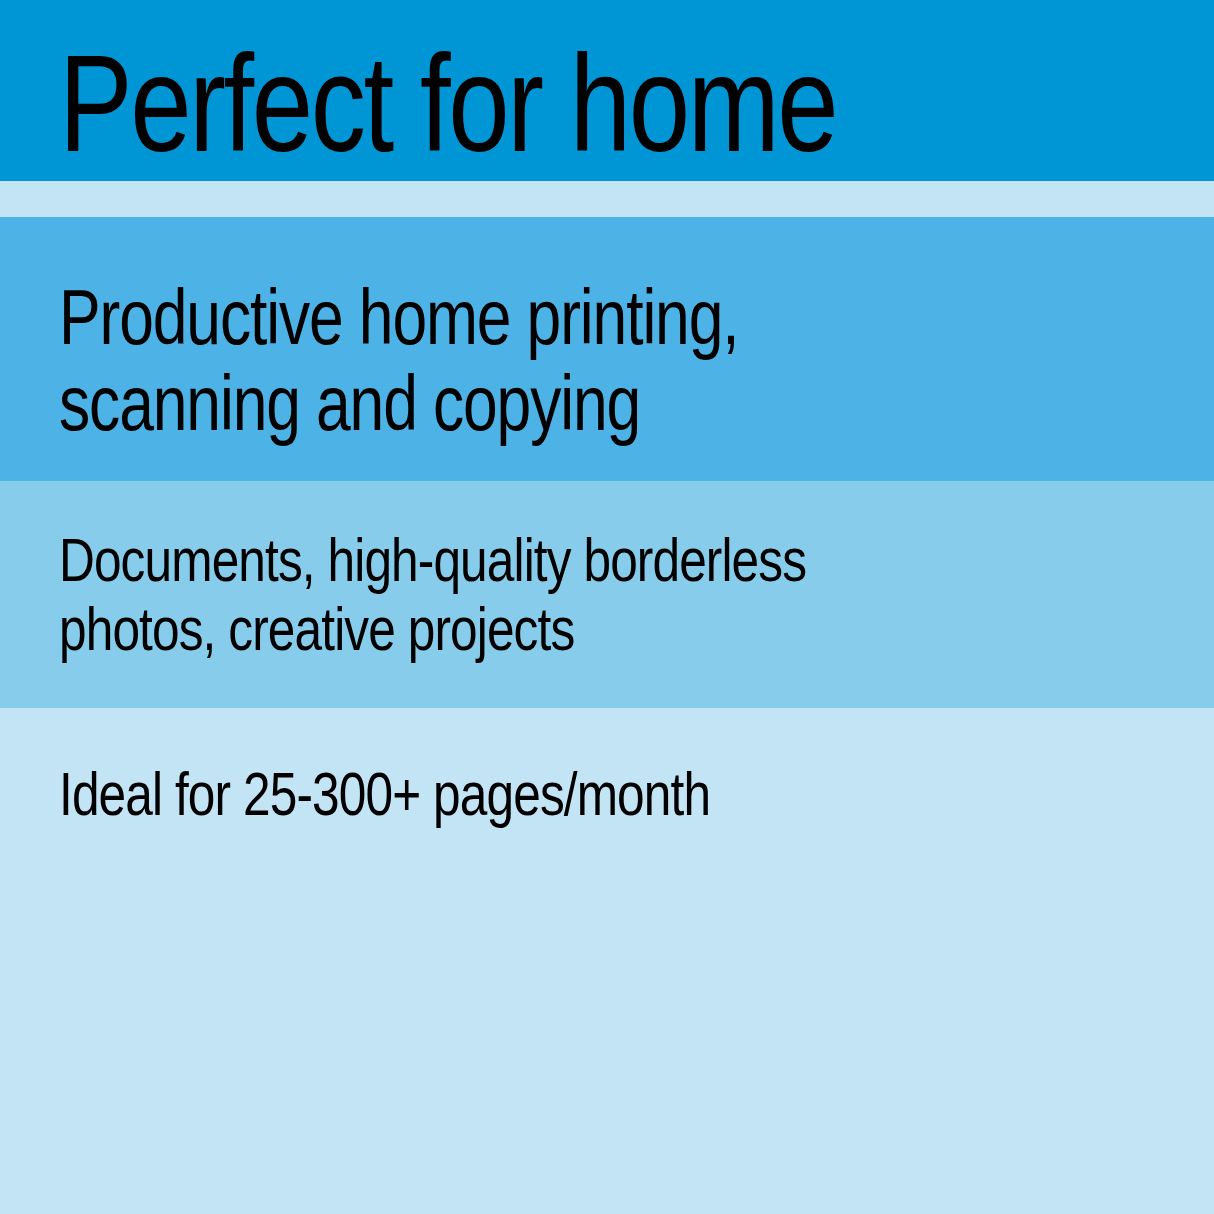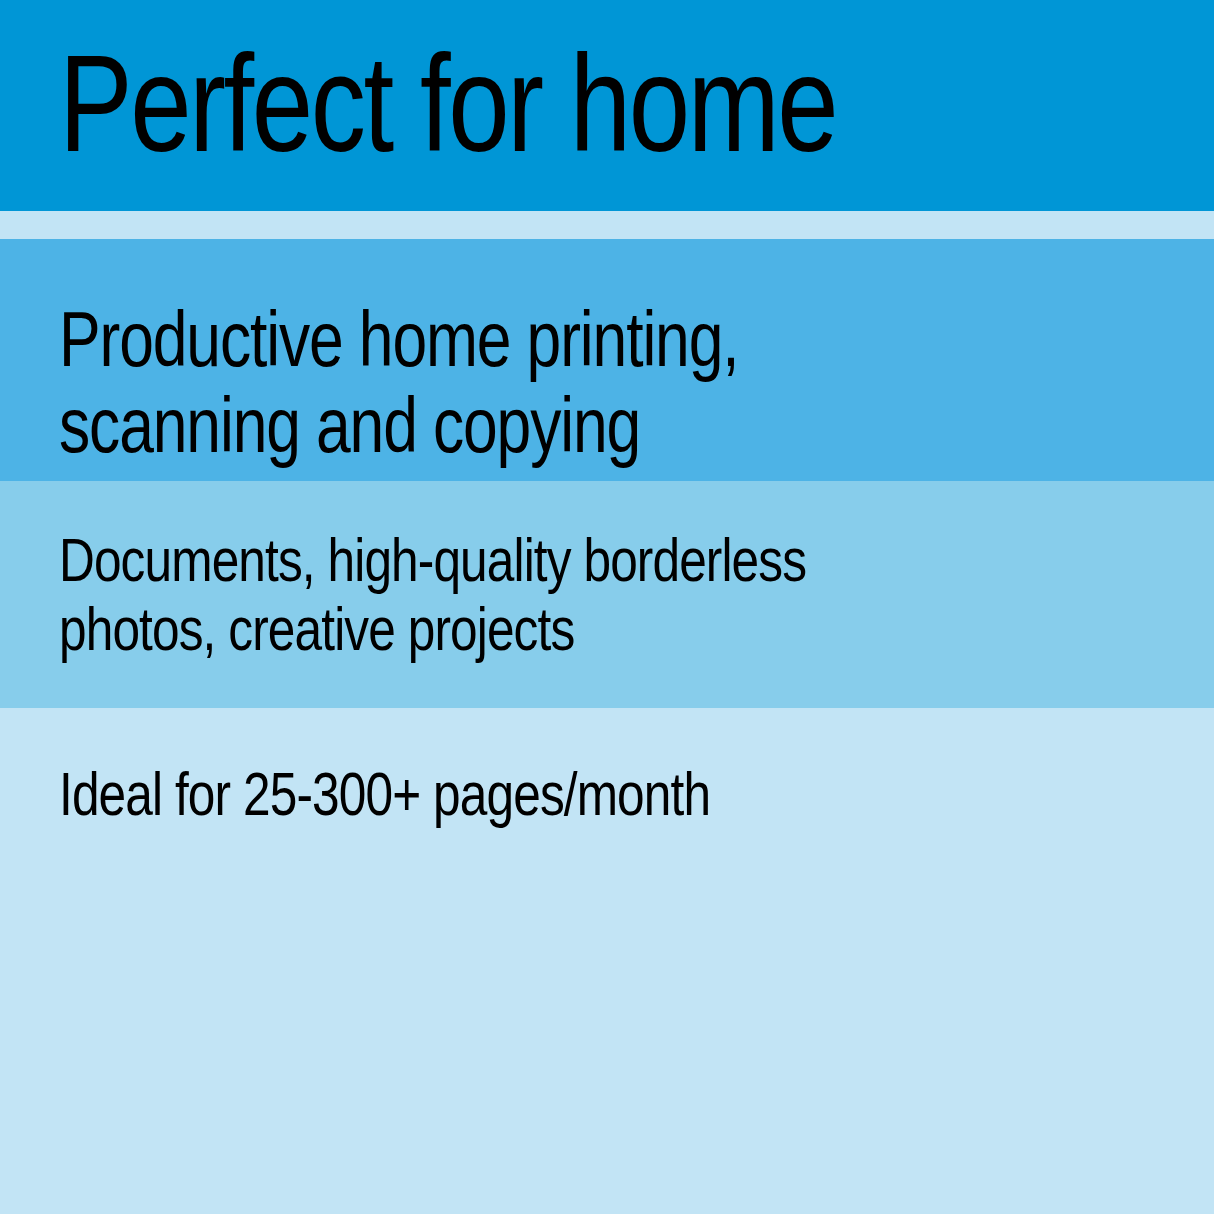--- a/index.html
+++ b/index.html
@@ -20,22 +20,22 @@
   }
   .band {
     position: absolute;
     left: 0;
     width: 1214px;
     box-sizing: border-box;
     display: flex;
     align-items: center;
   }
   
-  #band-1 { top: 0px;   height: 211px; background: #0096d6; }
-  #band-2 { top: 217px; height: 264px; background: #4db3e6; margin-top: 22px; }
+  #band-1 { top: 0px;   height: 181px; background: #0096d6; }
+  #band-2 { top: 217px; height: 264px; background: #4db3e6; }
   #band-3 { top: 481px; height: 280px; background: #87cdeb; }
   #band-4 { top: 708px; height: 506px; background: #c2e4f5; align-items: flex-start; }
 
   .band-text {
     color: #000000;
     font-family: "Liberation Sans", sans-serif;
     font-weight: 400;
     letter-spacing: -0.018em;
     transform: scaleX(0.80);
     transform-origin: left center;

